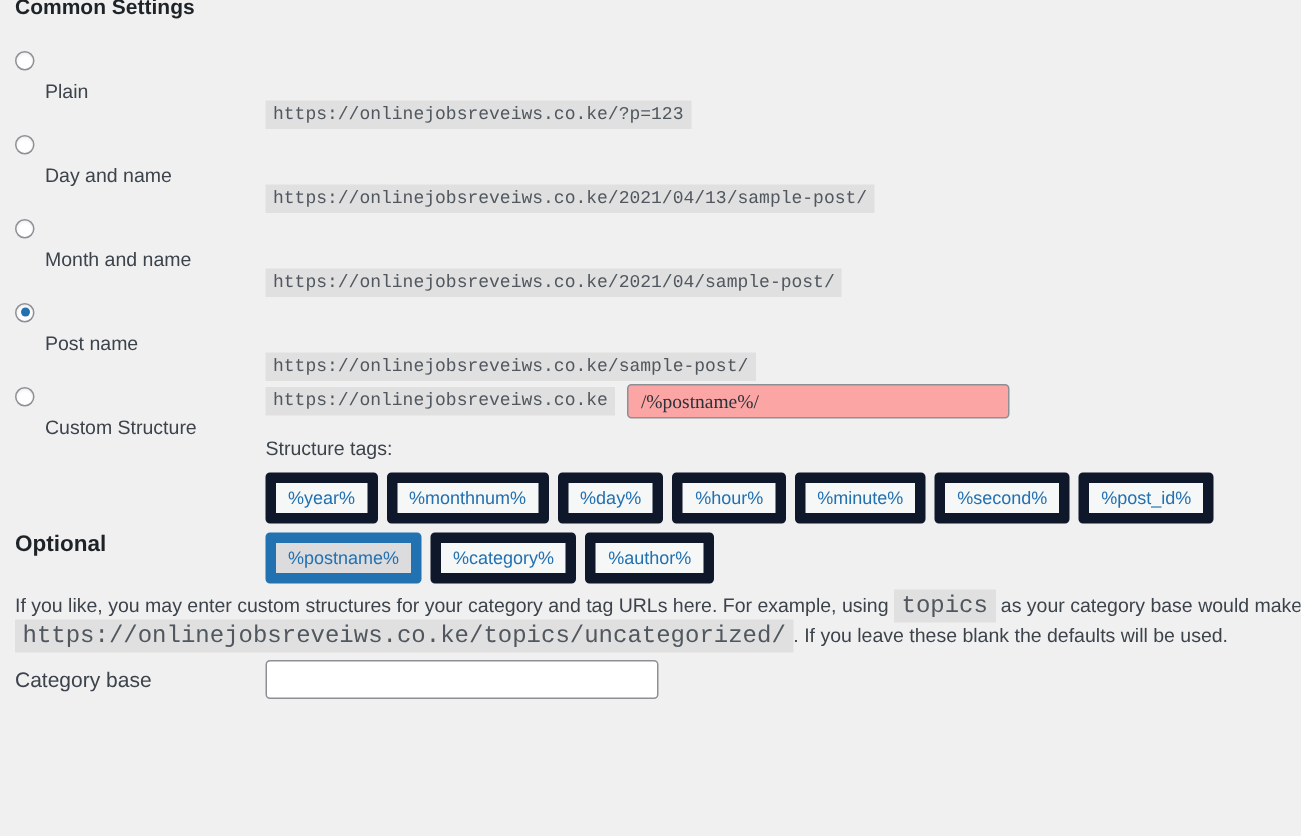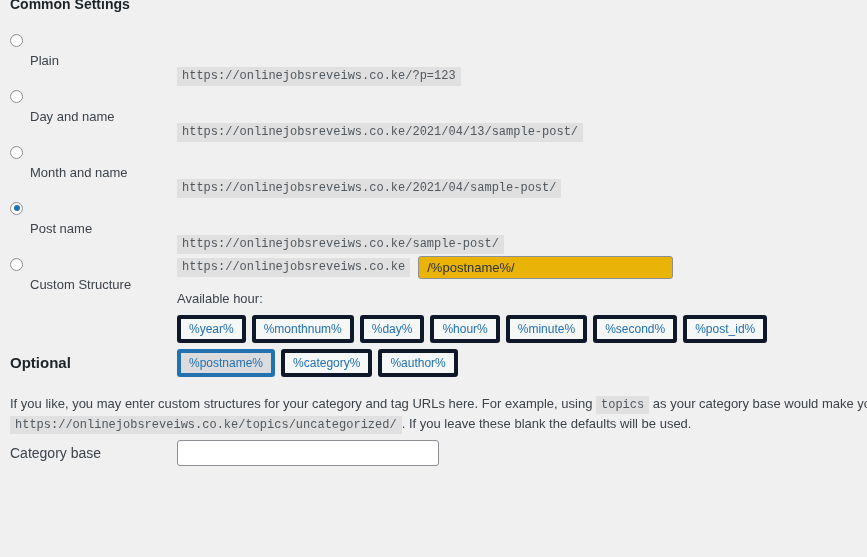--- a/index.html
+++ b/index.html
@@ -131,22 +131,22 @@
     height: 27px;
   }
   .custom-input {
     width: 255px;
     height: 23px;
     box-sizing: border-box;
     margin-left: 8px;
     padding: 0 8px;
     border: 1px solid #8c8f94;
     border-radius: 3px;
-    background: #eab308;
-    font-family: Liberation Sans, sans-serif;
+    background: #fca5a5;
+    font-family: Liberation Serif, serif;
     font-size: 13px;
     color: #2c3338;
     box-shadow: 0 0 0 transparent;
     outline: none;
   }
   .available-tags-label {
     margin-top: 10px;
     font-size: 13px;
     color: #3c434a;
     line-height: 16px;
@@ -156,21 +156,21 @@
     display: flex;
     flex-wrap: wrap;
     gap: 6px;
   }
   .tag-btn {
     font-family: "Liberation Sans", sans-serif;
     font-size: 12px;
     line-height: 16px;
     color: #2271b1;
     background: #f6f7f7;
-    border: 4px solid #0f172a;
+    border: 7px solid #0f172a;
     border-radius: 3px;
     padding: 2px 8px;
     cursor: pointer;
     white-space: nowrap;
   }
   .tag-btn.is-active {
     background: #dcdcde;
     color: #2271b1;
     border-color: #2271b1;
     cursor: default;
@@ -180,21 +180,21 @@
   .optional-text {
     position: absolute;
     left: 10px;
     top: 381px;
     width: 1180px;
     font-size: 13px;
     line-height: 1.55;
     color: #3c434a;
   }
   .optional-text code.url {
-    font-size: 12px;
+    font-size: 16px;
   }
 
   
   .opt-table {
     position: absolute;
     left: 10px;
     top: 430px;
     border-collapse: collapse;
   }
   .opt-table td {
@@ -314,21 +314,21 @@
             <input type="radio" name="permalink_structure" class="radio" style="">
             <span class="radio-label">Custom Structure</span>
           </div>
         </td>
         <td class="perm-row-value">
           <div class="custom-line">
             <code class="url">https://onlinejobsreveiws.co.ke</code>
             <input type="text" class="custom-input" value="/%postname%/" style="">
           </div>
 
-          <div class="available-tags-label">Available hour:</div>
+          <div class="available-tags-label">Structure tags:</div>
 
           <div class="tag-list">
             <button type="button" class="tag-btn">%year%</button>
             <button type="button" class="tag-btn">%monthnum%</button>
             <button type="button" class="tag-btn">%day%</button>
             <button type="button" class="tag-btn">%hour%</button>
             <button type="button" class="tag-btn">%minute%</button>
             <button type="button" class="tag-btn">%second%</button>
             <button type="button" class="tag-btn">%post_id%</button>
             <button type="button" class="tag-btn is-active">%postname%</button>

